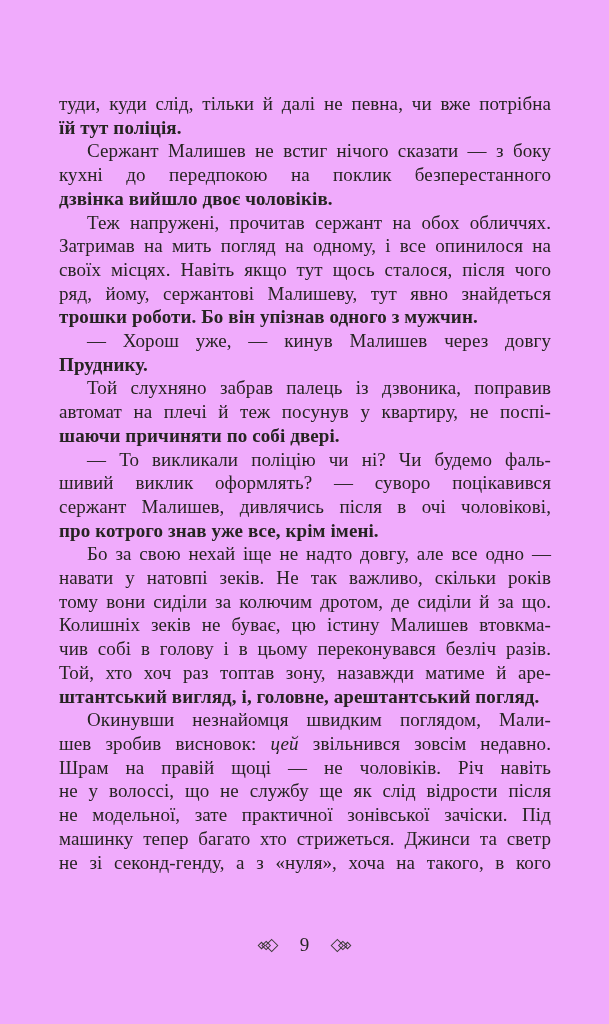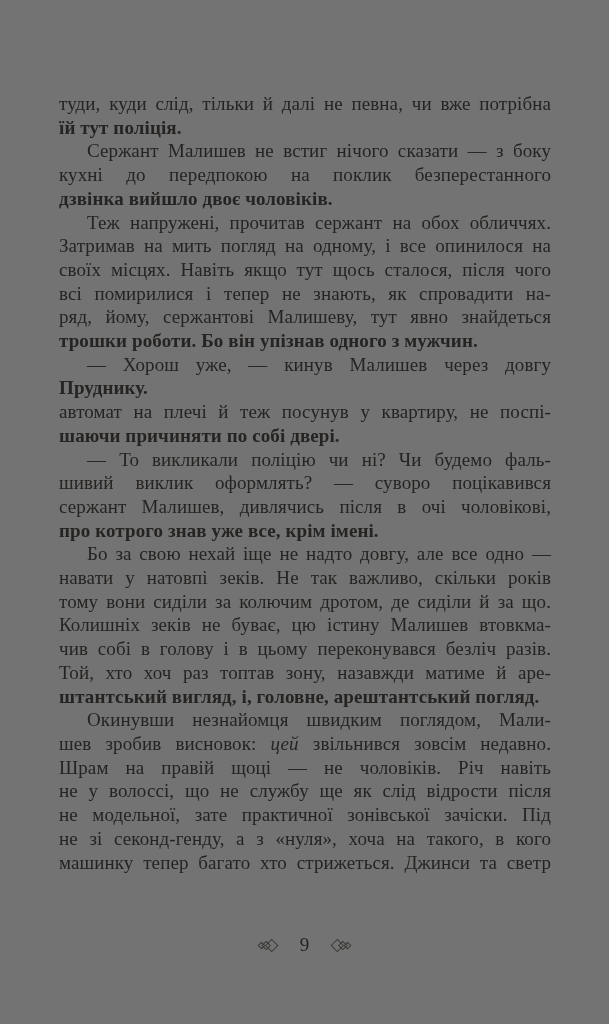--- a/index.html
+++ b/index.html
@@ -4,21 +4,21 @@
 <style>
   html, body {
     margin: 0;
     padding: 0;
     background: #ffffff;
   }
   .page {
     position: relative;
     width: 609px;
     height: 1024px;
-    background: #737373;
+    background: #f0abfc;
     font-family: "Liberation Serif", "DejaVu Serif", serif;
     color: #262422;
     overflow: hidden;
   }
   .text-block {
     position: absolute;
     left: 59px;
     top: 92px;
     width: 492px;
   }
@@ -68,45 +68,45 @@
 
   <div class="text-block" id="text-block">
       <div class="line">туди, куди слід, тільки й далі не певна, чи вже потрібна</div>
       <div class="line last">їй тут поліція.</div>
       <div class="line indent">Сержант Малишев не встиг нічого сказати — з боку</div>
       <div class="line">кухні до передпокою на поклик безперестанного</div>
       <div class="line last">дзвінка вийшло двоє чоловіків.</div>
       <div class="line indent">Теж напружені, прочитав сержант на обох обличчях.</div>
       <div class="line">Затримав на мить погляд на одному, і все опинилося на</div>
       <div class="line">своїх місцях. Навіть якщо тут щось сталося, після чого</div>
-      <div class="line">всі помирилися і тепер не знають, як спровадити на-</div>
       <div class="line">ряд, йому, сержантові Малишеву, тут явно знайдеться</div>
       <div class="line last">трошки роботи. Бо він упізнав одного з мужчин.</div>
       <div class="line indent">— Хорош уже, — кинув Малишев через довгу</div>
       <div class="line last">Пруднику.</div>
+      <div class="line indent">Той слухняно забрав палець із дзвоника, поправив</div>
       <div class="line">автомат на плечі й теж посунув у квартиру, не поспі-</div>
       <div class="line last">шаючи причиняти по собі двері.</div>
       <div class="line indent">— То викликали поліцію чи ні? Чи будемо фаль-</div>
       <div class="line">шивий виклик оформлять? — суворо поцікавився</div>
       <div class="line">сержант Малишев, дивлячись після в очі чоловікові,</div>
       <div class="line last">про котрого знав уже все, крім імені.</div>
       <div class="line indent">Бо за свою нехай іще не надто довгу, але все одно —</div>
       <div class="line">навати у натовпі зеків. Не так важливо, скільки років</div>
       <div class="line">тому вони сиділи за колючим дротом, де сиділи й за що.</div>
       <div class="line">Колишніх зеків не буває, цю істину Малишев втовкма-</div>
       <div class="line">чив собі в голову і в цьому переконувався безліч разів.</div>
       <div class="line">Той, хто хоч раз топтав зону, назавжди матиме й аре-</div>
       <div class="line last">штантський вигляд, і, головне, арештантський погляд.</div>
       <div class="line indent">Окинувши незнайомця швидким поглядом, Мали-</div>
       <div class="line">шев зробив висновок: <em>цей</em> звільнився зовсім недавно.</div>
       <div class="line">Шрам на правій щоці — не чоловіків. Річ навіть</div>
       <div class="line">не у волоссі, що не службу ще як слід відрости після</div>
       <div class="line">не модельної, зате практичної зонівської зачіски. Під</div>
+      <div class="line">машинку тепер багато хто стрижеться. Джинси та светр</div>
       <div class="line">не зі секонд-генду, а з «нуля», хоча на такого, в кого</div>
-      <div class="line">машинку тепер багато хто стрижеться. Джинси та светр</div>
     </div>
 
   <div class="footer">
     <span class="ornament left">
       <svg width="24" height="15" viewBox="0 0 26 16" fill="none" xmlns="http://www.w3.org/2000/svg">
         <path d="M6 4.5 L9.5 8 L6 11.5 L2.5 8 Z" stroke="#3a3835" stroke-width="1.1"></path>
         <path d="M11 3.5 L15.5 8 L11 12.5 L6.5 8 Z" stroke="#3a3835" stroke-width="1.1"></path>
         <path d="M17 1.5 L23.5 8 L17 14.5 L10.5 8 Z" stroke="#3a3835" stroke-width="1.1"></path>
       </svg>
     </span>

